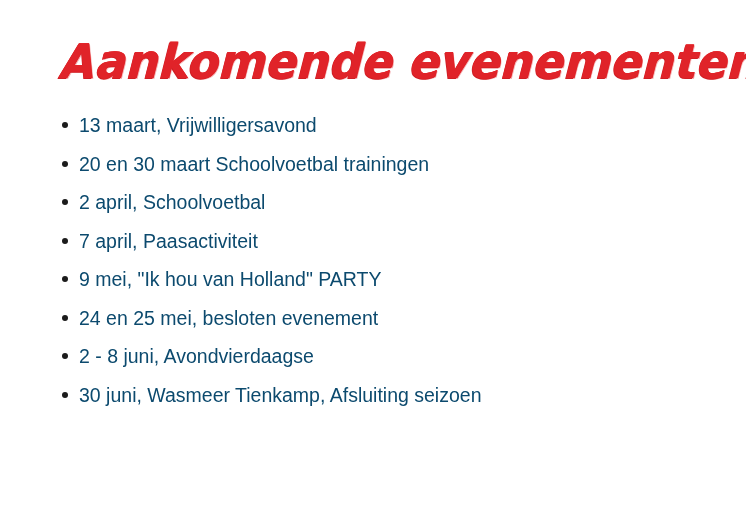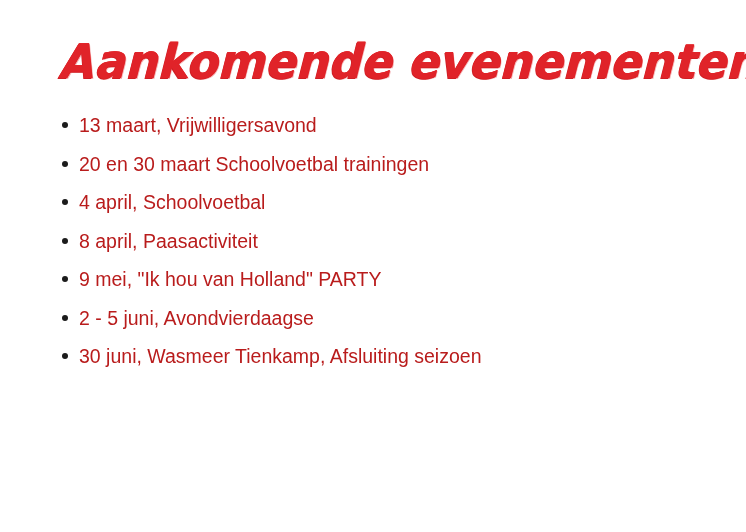--- a/index.html
+++ b/index.html
@@ -54,21 +54,21 @@
     left: 0;
     top: 106px;
     margin: 0;
     padding: 0;
     list-style: none;
   }
   .event-item {
     position: relative;
     height: 38.5px;
     padding-left: 79px;
-    color: #b91c1c;
+    color: #0c4a6e;
     font-family: "Liberation Sans", sans-serif;
     font-size: 19.5px;
     line-height: 38.5px;
     white-space: nowrap;
   }
   .event-bullet {
     position: absolute;
     left: 62px;
     top: 50%;
     width: 6px;
@@ -97,37 +97,41 @@
         <span class="event-label">13 maart, Vrijwilligersavond</span>
       </li>
 
       <li class="event-item">
         <span class="event-bullet"></span>
         <span class="event-label">20 en 30 maart Schoolvoetbal trainingen</span>
       </li>
 
       <li class="event-item">
         <span class="event-bullet"></span>
-        <span class="event-label">4 april, Schoolvoetbal</span>
+        <span class="event-label">2 april, Schoolvoetbal</span>
       </li>
 
       <li class="event-item">
         <span class="event-bullet"></span>
-        <span class="event-label">8 april, Paasactiviteit</span>
+        <span class="event-label">7 april, Paasactiviteit</span>
       </li>
 
       <li class="event-item">
         <span class="event-bullet"></span>
         <span class="event-label">9 mei, "Ik hou van Holland" PARTY</span>
       </li>
 
+      <li class="event-item">
+        <span class="event-bullet"></span>
+        <span class="event-label">24 en 25 mei, besloten evenement</span>
+      </li>
 
       <li class="event-item">
         <span class="event-bullet"></span>
-        <span class="event-label">2 - 5 juni, Avondvierdaagse</span>
+        <span class="event-label">2 - 8 juni, Avondvierdaagse</span>
       </li>
 
       <li class="event-item">
         <span class="event-bullet"></span>
         <span class="event-label">30 juni, Wasmeer Tienkamp, Afsluiting seizoen</span>
       </li>
 
     </ul>
   </div>
 </div>

